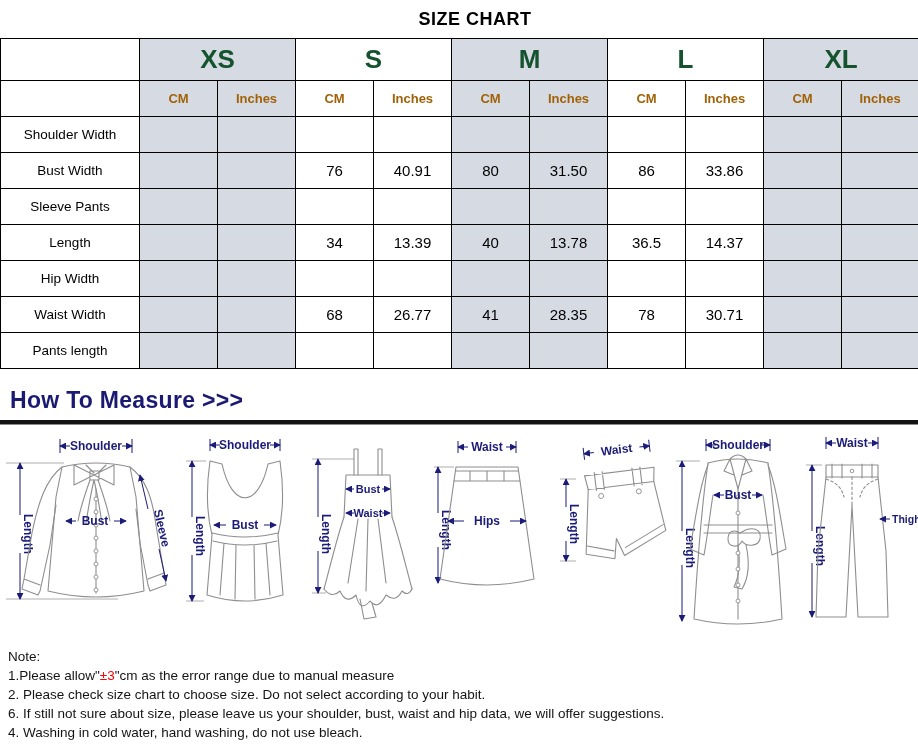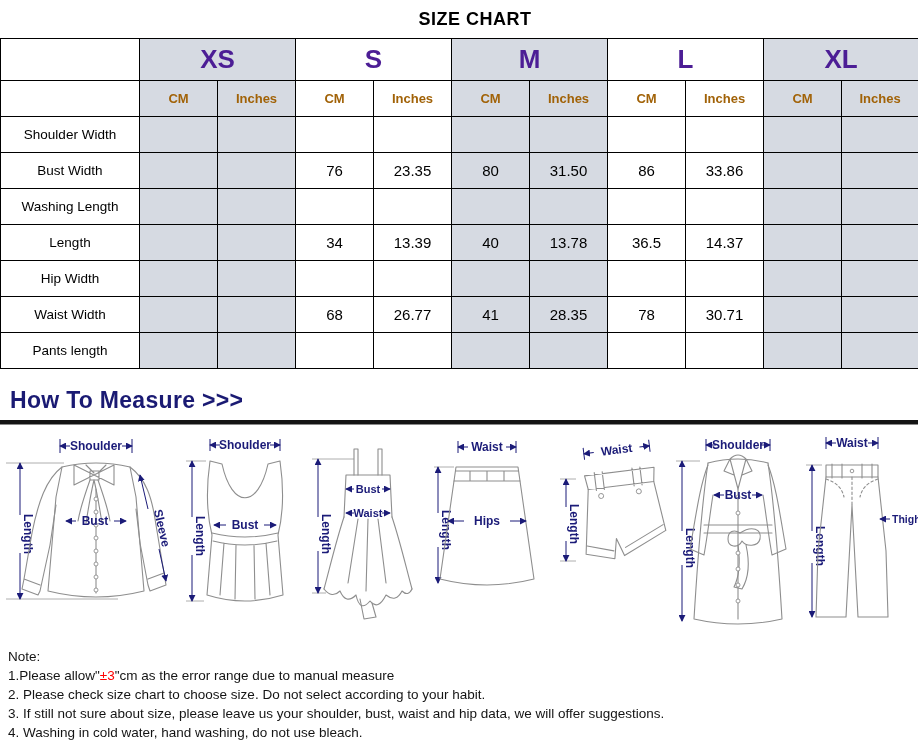--- a/index.html
+++ b/index.html
@@ -6,21 +6,21 @@
   html,body { margin:0; padding:0; background:#fff; }
   body { width:918px; font-family:"Liberation Sans", sans-serif; color:#000; }
 
   .page { width:918px; }
 
   .title { font-size:18px; font-weight:bold; text-align:center; margin:9px 0 8px 0; letter-spacing:.5px;padding-left:32px; }
 
   table.size-chart { border-collapse:collapse; width:918px; table-layout:fixed; }
   table.size-chart th, table.size-chart td { border:1px solid #000; text-align:center; padding:0; overflow:hidden; }
   .sh { background:#d6dae2; }
-  tr.sizes th { height:42px; font-size:26px; font-weight:bold; color:#4c1d95; }
+  tr.sizes th { height:42px; font-size:26px; font-weight:bold; color:#14532d; }
   tr.units th { height:36px; font-size:13px; font-weight:bold; color:#a16207; }
   tbody td { height:36px; font-size:15px; font-weight:normal; }
   tbody td.rowlabel { font-size:13.5px; }
 
   .how { color:#1a1a73; font-weight:bold; font-size:23px; margin:18px 0 6px 10px; letter-spacing:.3px; }
   .rule { height:5px; background:#141414; border-bottom:1px solid #8a8a8a; }
 
   .garments { display:flex; align-items:flex-start; height:202px; margin-top:8px; }
   .garments svg { display:block; height:200px; }
   .g  { stroke:#8e8e8e; fill:none; stroke-width:1.1; stroke-linejoin:round; stroke-linecap:round; }
@@ -91,30 +91,30 @@
         <td></td>
         <td></td>
         <td class="sh"></td>
         <td class="sh"></td>
       </tr>
       <tr>
         <td class="rowlabel">Bust Width</td>
         <td class="sh"></td>
         <td class="sh"></td>
         <td>76</td>
-        <td>23.35</td>
+        <td>40.91</td>
         <td class="sh">80</td>
         <td class="sh">31.50</td>
         <td>86</td>
         <td>33.86</td>
         <td class="sh"></td>
         <td class="sh"></td>
       </tr>
       <tr>
-        <td class="rowlabel">Washing Length</td>
+        <td class="rowlabel">Sleeve Pants</td>
         <td class="sh"></td>
         <td class="sh"></td>
         <td></td>
         <td></td>
         <td class="sh"></td>
         <td class="sh"></td>
         <td></td>
         <td></td>
         <td class="sh"></td>
         <td class="sh"></td>
@@ -355,17 +355,17 @@
       <line class="dim" x1="82" y1="86" x2="92" y2="86" marker-start="url(#m7)"></line>
       <text class="xs" x="94" y="90" text-anchor="start">Thigh</text>
     </svg>
 
   </div>
 
   <div class="notes">
     <div>Note:</div>
     <div><span>1.Please allow"</span><span class="red">±3</span><span>"cm as the error range due to manual measure</span></div>
     <div>2. Please check size chart to choose size. Do not select according to your habit.</div>
-    <div>3. If still not sure about size, please leave us your shoulder, bust, waist and hip data, we will offer suggestions.</div>
+    <div>6. If still not sure about size, please leave us your shoulder, bust, waist and hip data, we will offer suggestions.</div>
     <div>4. Washing in cold water, hand washing, do not use bleach.</div>
   </div>
 
 </div>
 
 </body></html>

